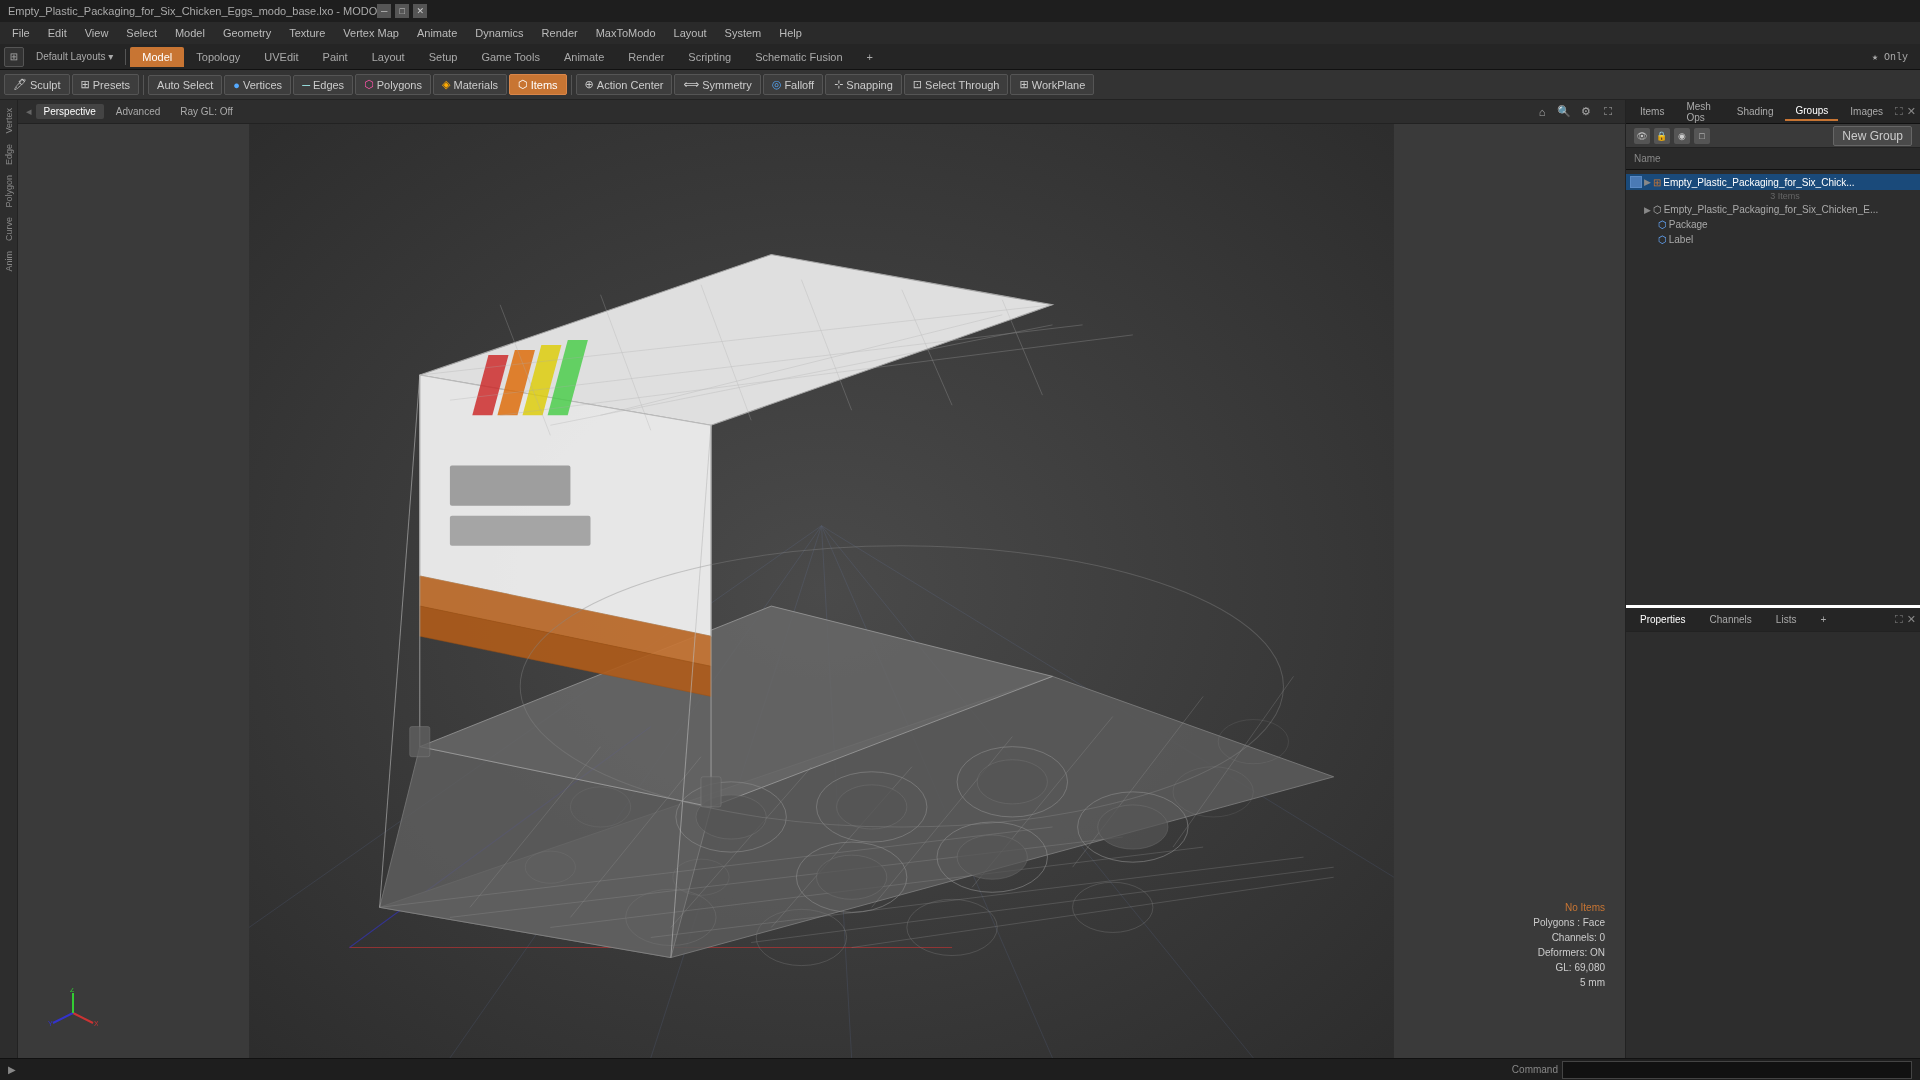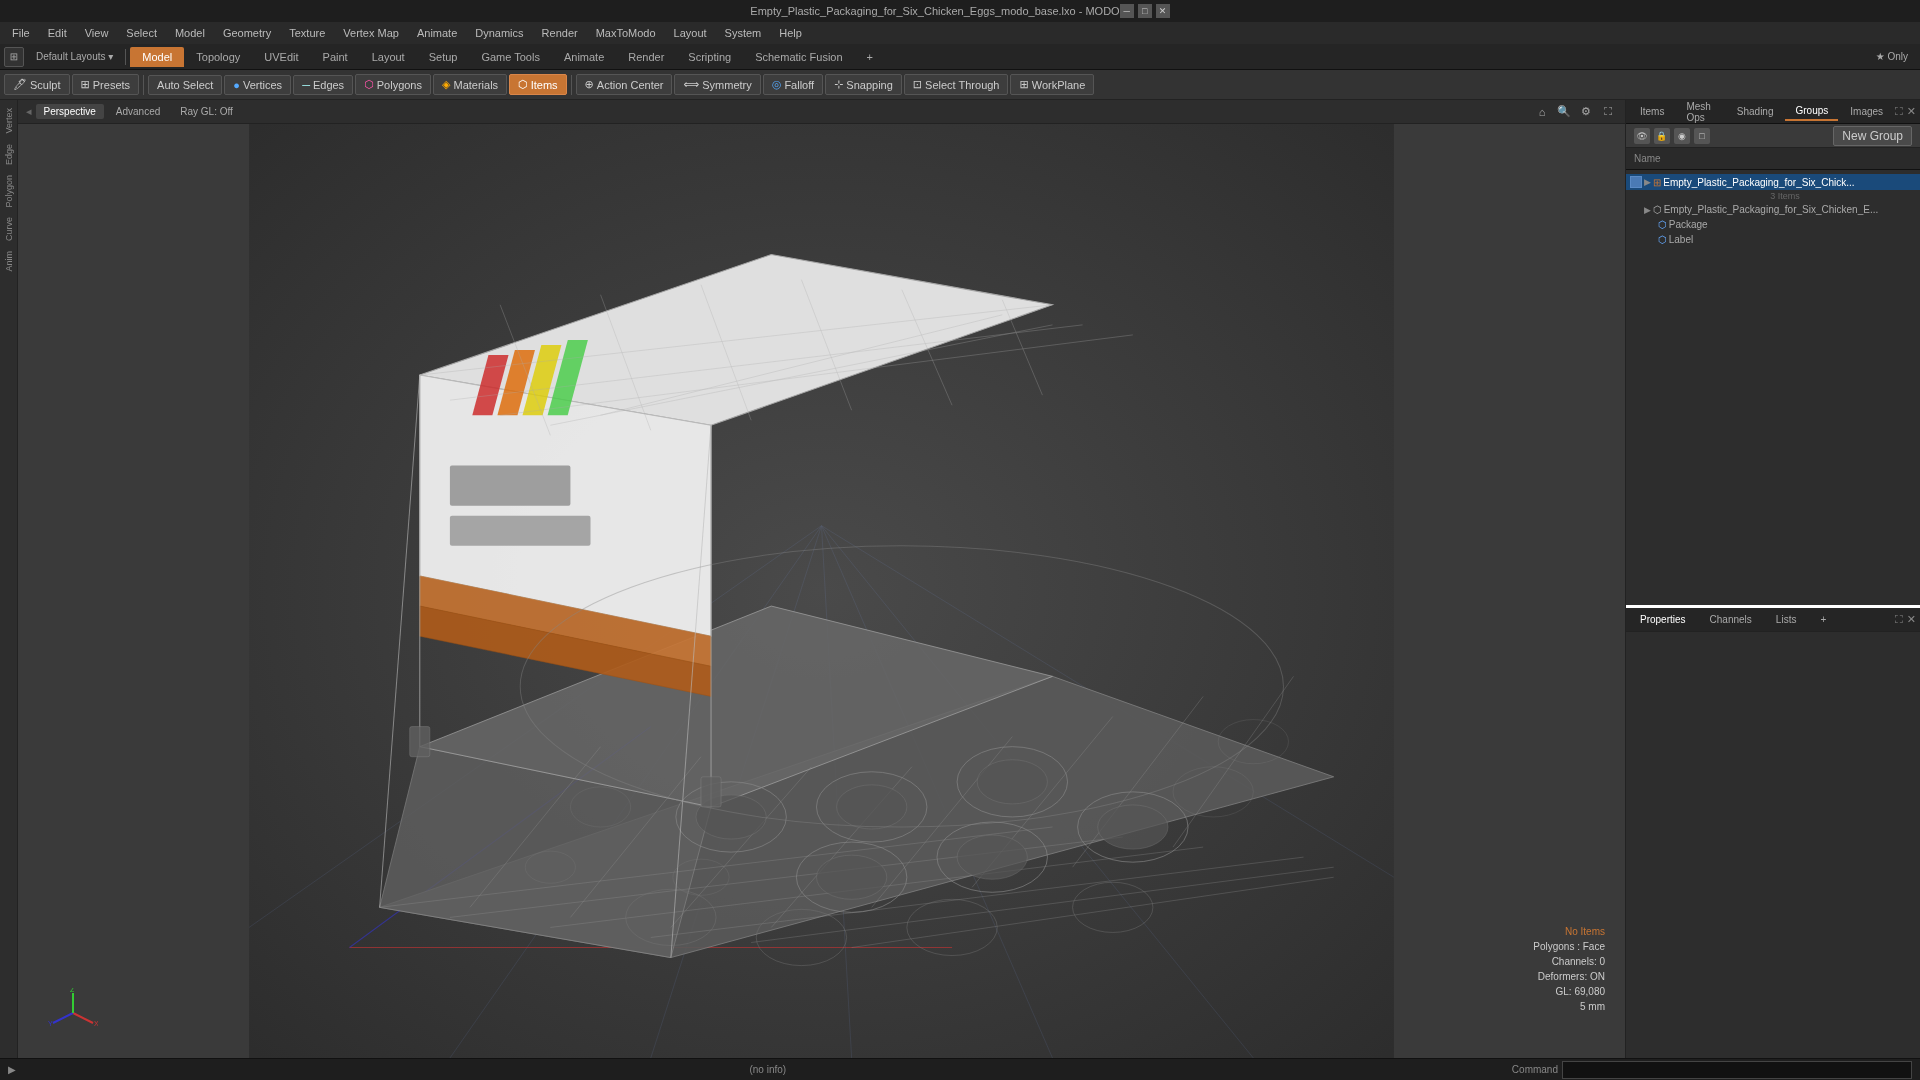--- a/index.html
+++ b/index.html
@@ -14,21 +14,21 @@
       user-select: none;
     }
 
     
     #title-bar {
       height: 22px;
       background: #1e1e1e;
       display: flex;
       align-items: center;
       padding: 0 8px;
-      justify-content: center;
+      justify-content: flex-start;
     }
     #title-text {
       font-size: 11px;
       color: #aaa;
     }
     #window-controls {
       display: flex;
       gap: 4px;
     }
     .win-btn {
@@ -203,21 +203,21 @@
 
     
     #model-svg {
       width: 100%;
       height: 100%;
     }
 
     
     #viewport-status {
       position: absolute;
-      bottom: 44px;
+      bottom: 68px;
       right: 20px;
       text-align: right;
       color: #ccc;
       font-size: 10px;
       line-height: 1.5;
       margin-left: 44px;
     }
     #viewport-status .no-items { color: #c87533; }
 
     
@@ -441,21 +441,21 @@
   <span class="tab-item">Paint</span>
   <span class="tab-item">Layout</span>
   <span class="tab-item">Setup</span>
   <span class="tab-item">Game Tools</span>
   <span class="tab-item">Animate</span>
   <span class="tab-item">Render</span>
   <span class="tab-item">Scripting</span>
   <span class="tab-item">Schematic Fusion</span>
   <span class="tab-item">+</span>
   <div id="tab-bar-right">
-    <span style="font-size:10px; color:#aaa;">★ Only</span>
+    <span style="font-size:10px; color:#aaa;font-family:Liberation Mono, monospace;">★ Only</span>
   </div>
 </div>
 
 <div id="toolbar">
   <button class="toolbar-btn">
     <span>🖊</span>
     <span>Sculpt</span>
   </button>
   <button class="toolbar-btn">
     <span>⊞</span>
@@ -751,18 +751,17 @@
       </div>
     </div>
 
     <div id="properties-area" style="flex:1; background:#2d2d2d;">
     </div>
   </div>
 </div>
 
 <div id="status-bar">
   <span style="font-size:10px; color:#888; margin-right:8px;">▶</span>
-  <span id="status-text">(no info)</span>
   <div id="command-area">
     <span id="command-label">Command</span>
     <input id="command-input" type="text" placeholder="" style="">
   </div>
 </div>
 
 </body></html>

